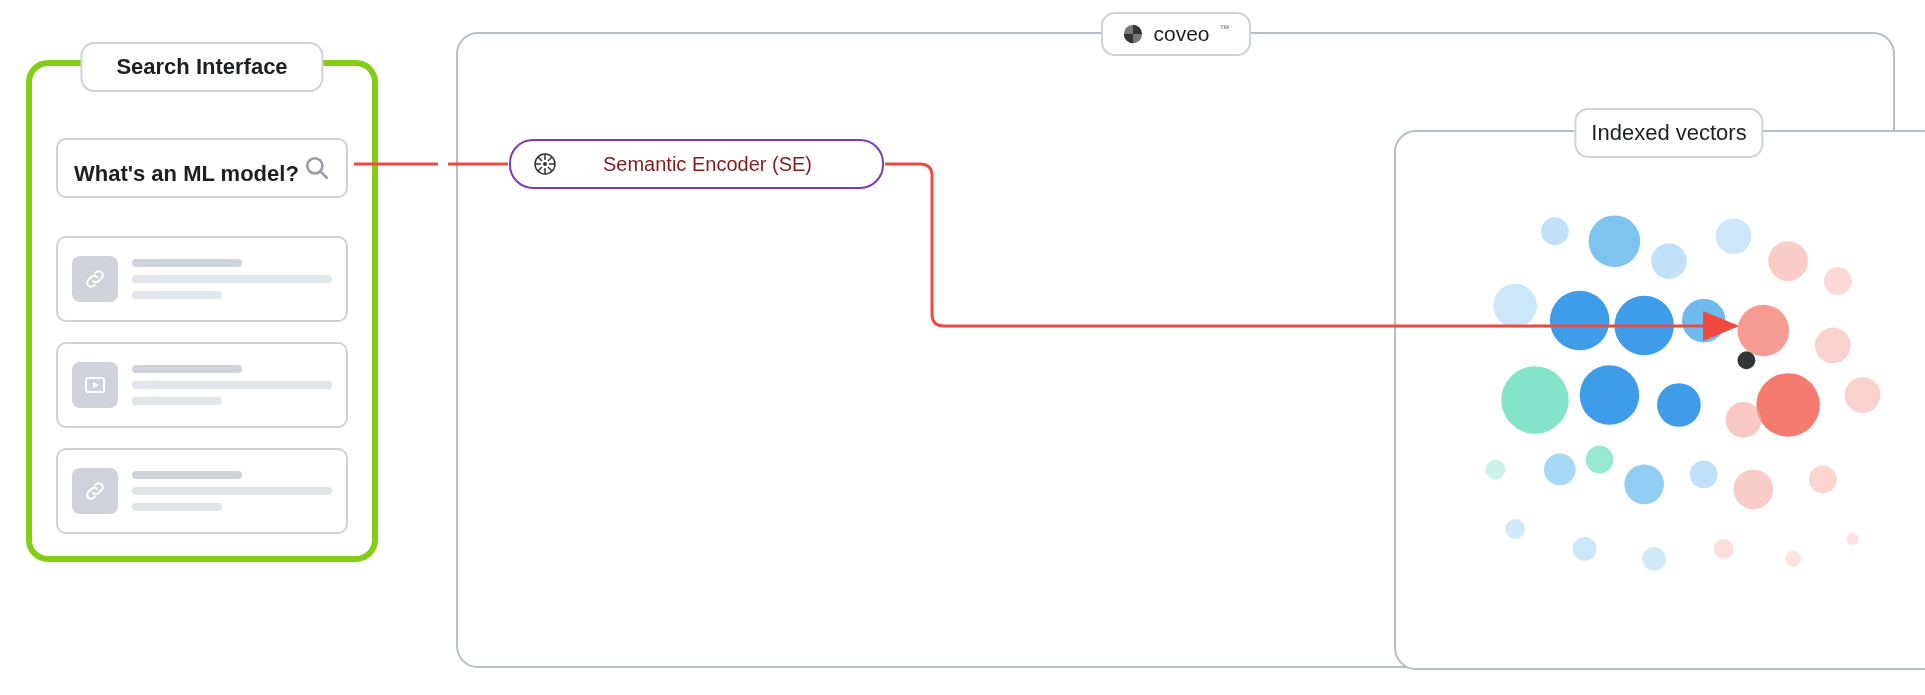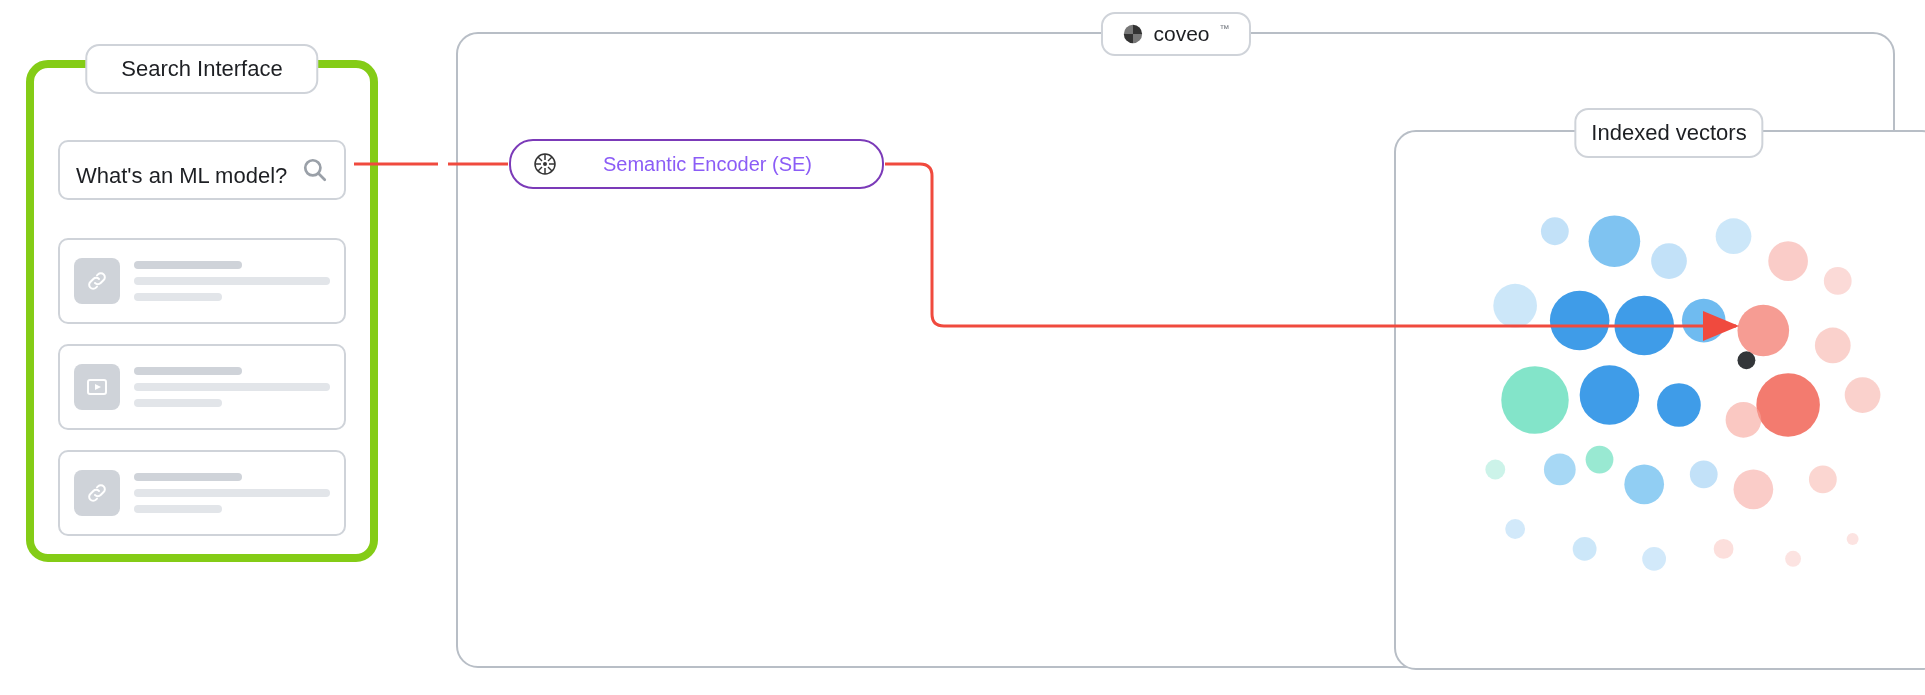--- a/index.html
+++ b/index.html
@@ -12,23 +12,24 @@
     overflow: hidden;
   }
 
   
   .search-panel {
     position: absolute;
     left: 26px;
     top: 60px;
     width: 352px;
     height: 502px;
-    border: 8px solid #84cc16;
+    border: 6px solid #84cc16;
     border-radius: 22px;
     background: #fff;
+    font-weight: bold;
   }
   .search-panel-title {
     position: absolute;
     top: -24px;
     left: 50%;
     transform: translateX(-50%);
     background: #fff;
     border: 2px solid #cfd3d9;
     border-radius: 14px;
     padding: 10px 34px;
@@ -127,21 +128,21 @@
     width: 375px;
     height: 50px;
     border: 2px solid #7b3ab8;
     border-radius: 24px;
     background: #fff;
     display: flex;
     align-items: center;
     gap: 18px;
     padding: 0 22px;
     font-size: 20px;
-    color: #8b5cf6;
+    color: #7f1d1d;
   }
   .encoder-pill .enc-label { flex: 1; text-align: center; padding-right: 20px; }
   .enc-icon { width: 24px; height: 24px; }
 
   
   .vectors-panel {
     position: absolute;
     left: 936px;
     top: 96px;
     width: 550px;

